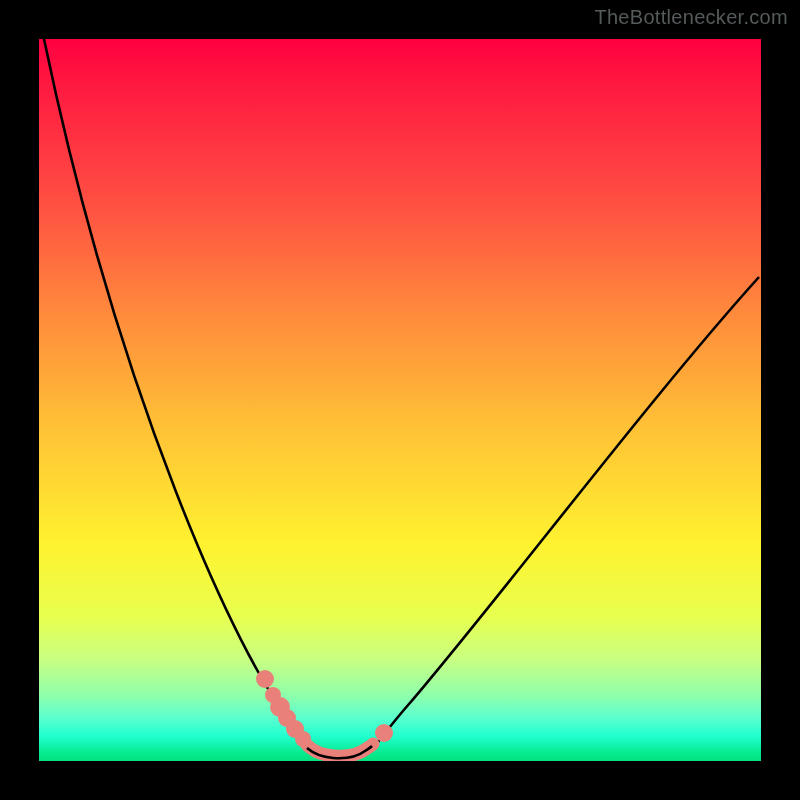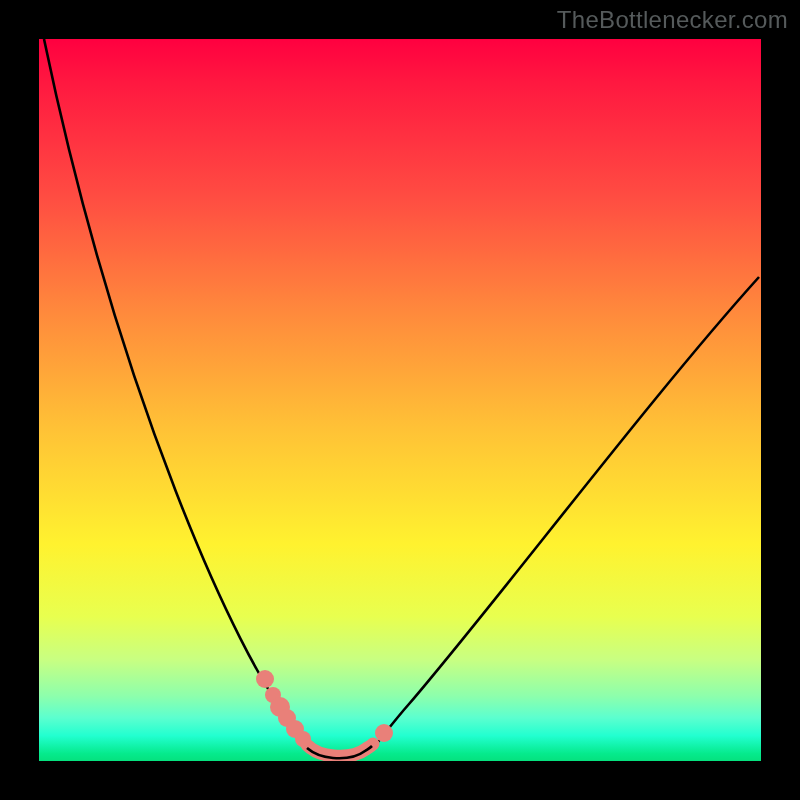--- a/index.html
+++ b/index.html
@@ -40,21 +40,21 @@
       #22ffd0 96.5%,
       #05ea8c 99%,
       #05e17e 100%
     );
   }
   .watermark {
     position: absolute;
     top: 6px;
     right: 12px;
     color: #555a5b;
-    font-size: 24px;
+    font-size: 20px;
     letter-spacing: 0.3px;
   }
 </style>
 </head>
 <body>
 
 <div class="frame">
 
   <div class="watermark">TheBottlenecker.com</div>
 

